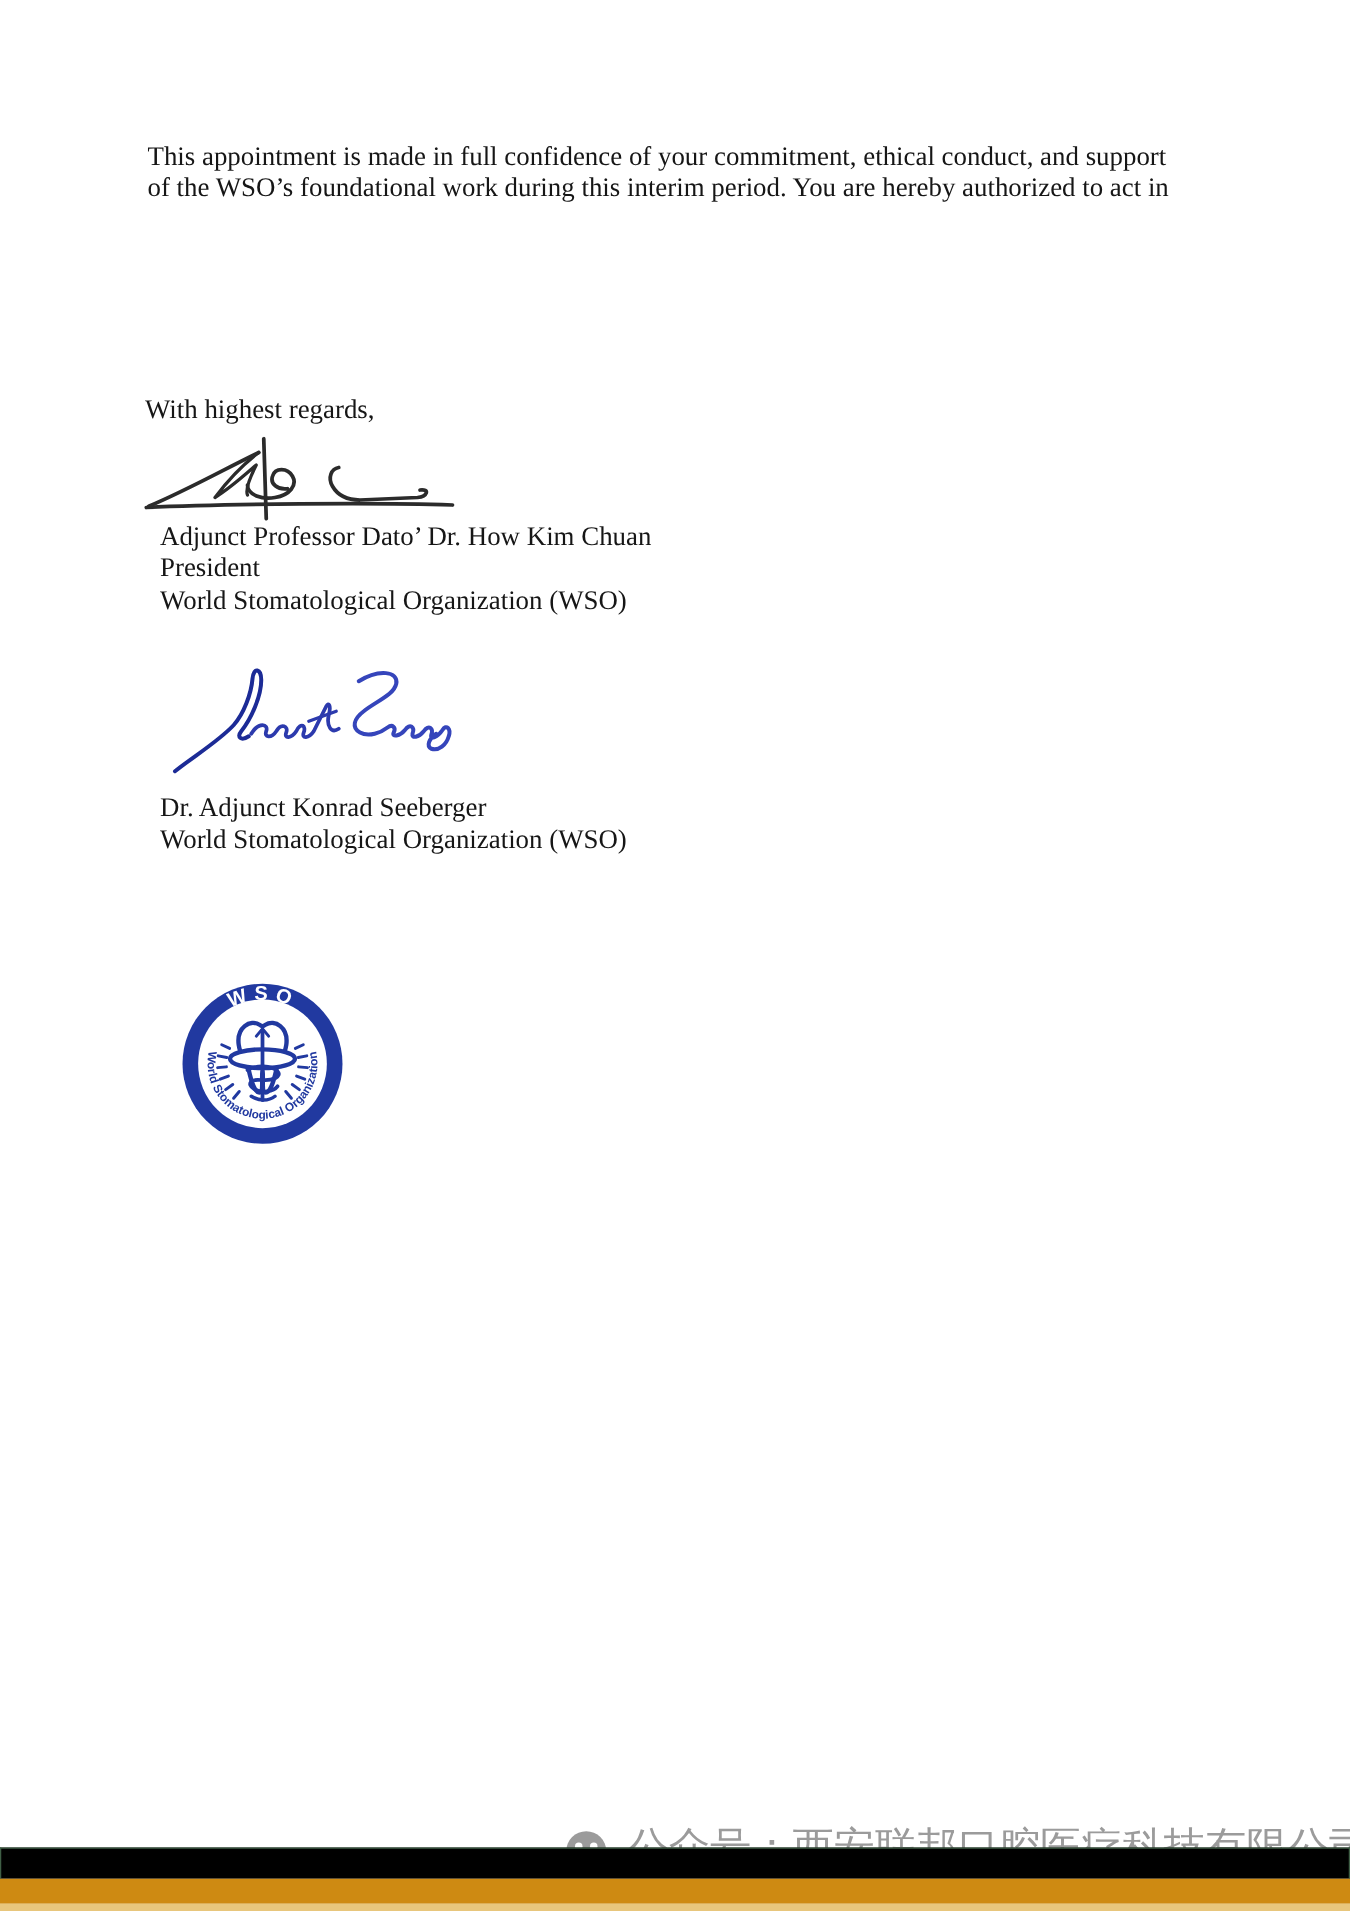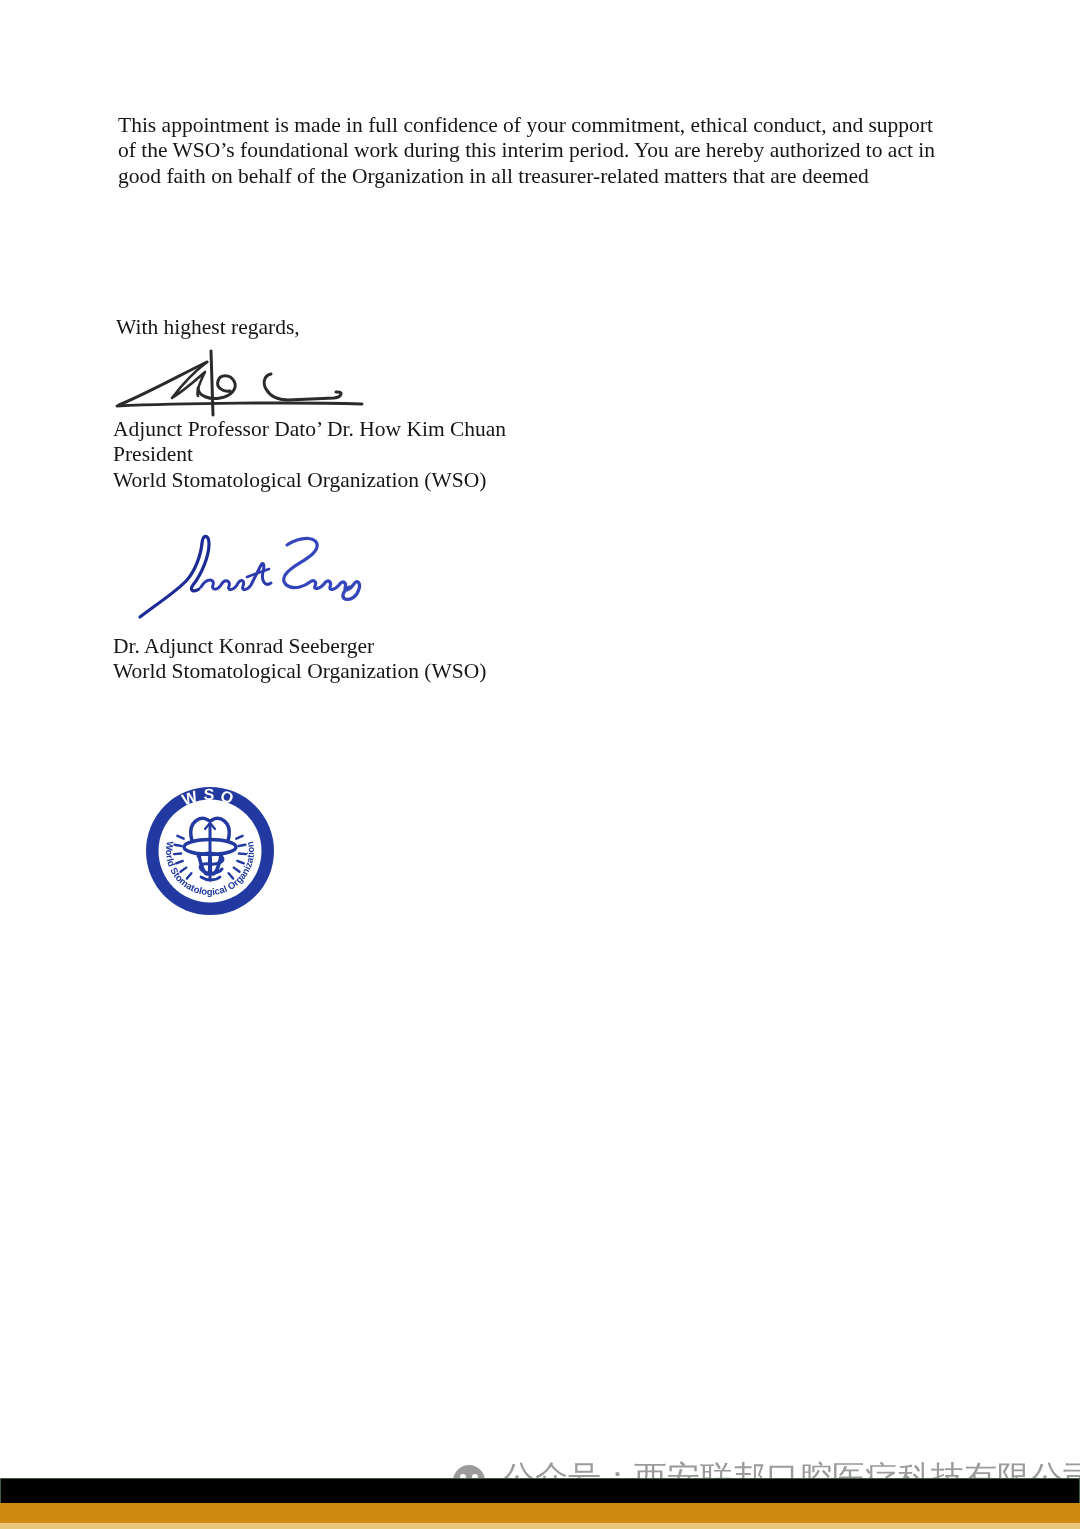--- a/index.html
+++ b/index.html
@@ -15,21 +15,21 @@
   }
   .textline{
     font-size:21.5px;
     line-height:25.3px;
     white-space:nowrap;
   }
   .para{position:absolute;}
   .para-1{left:118px;top:113px;}
   .para-2{left:118px;top:239px;}
   .closing{position:absolute;left:116px;top:315px;}
-  .sig-block{position:absolute;left:113px;}
+  .sig-block{position:absolute;left:128px;}
   .sig-block-1{top:417px;}
   .sig-block-2{top:634px;}
   .signature-svg{position:absolute;}
   .signature-1{left:105px;top:345px;}
   .signature-2{left:135px;top:525px;}
   .logo-wrap{position:absolute;left:145px;top:786px;width:130px;height:130px;}
   .watermark{
     position:absolute;left:450px;top:1460px;
     display:flex;align-items:flex-start;gap:14px;
     z-index:1;
@@ -48,21 +48,20 @@
   .bar-light{top:1523px;height:6px;background:#e8c67c;}
 </style>
 </head>
 <body>
 
 <div class="page">
 
   <div class="para para-1">
     <div class="textline">This appointment is made in full confidence of your commitment, ethical conduct, and support</div>
     <div class="textline">of the WSO’s foundational work during this interim period. You are hereby authorized to act in</div>
-    <div class="textline">good faith on behalf of the Organization in all treasurer-related matters that are deemed</div>
   </div>
 
   <div class="para para-2">
   </div>
 
   <div class="closing textline">With highest regards,</div>
 
   <svg class="signature-svg signature-1" width="270" height="75" viewBox="0 0 270 75">
     <g fill="none" stroke="#2b2b2b" stroke-linecap="round" stroke-linejoin="round">
       <path d="M12,61 C75,58 195,57 257,59" stroke-width="3"></path>

